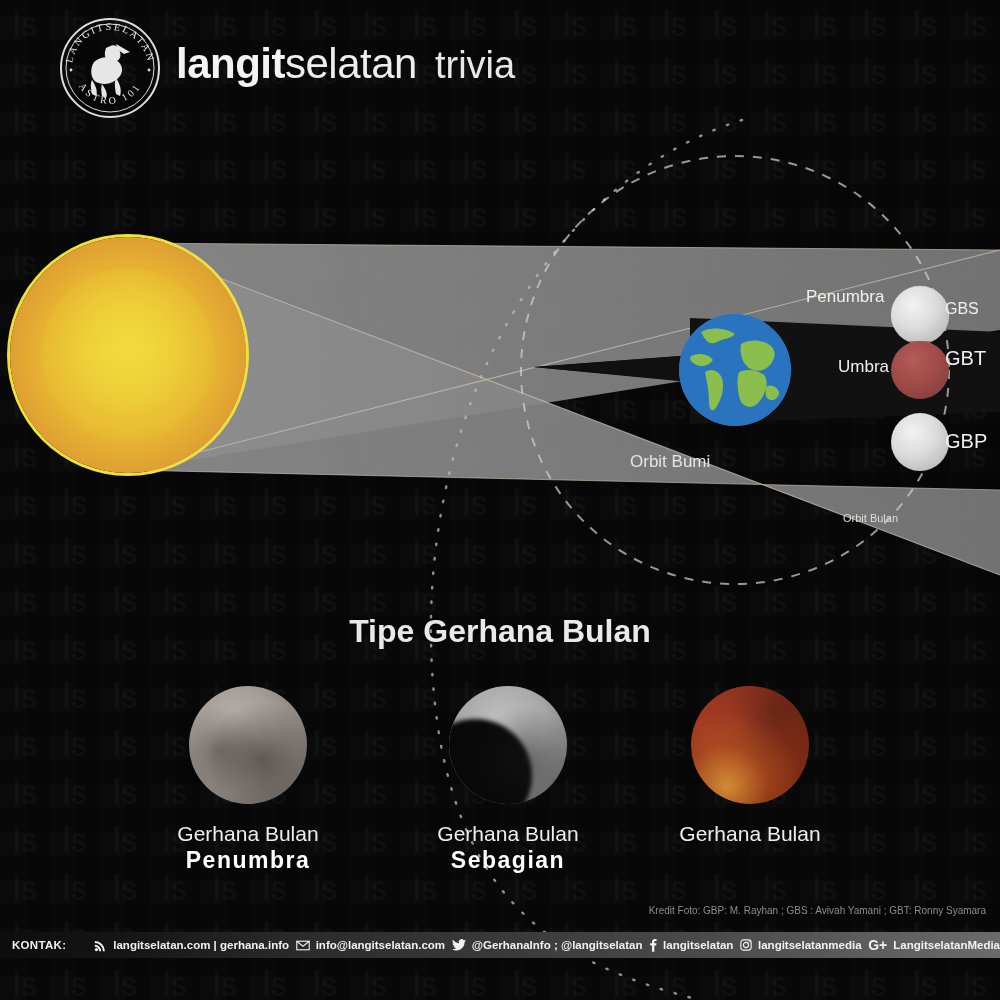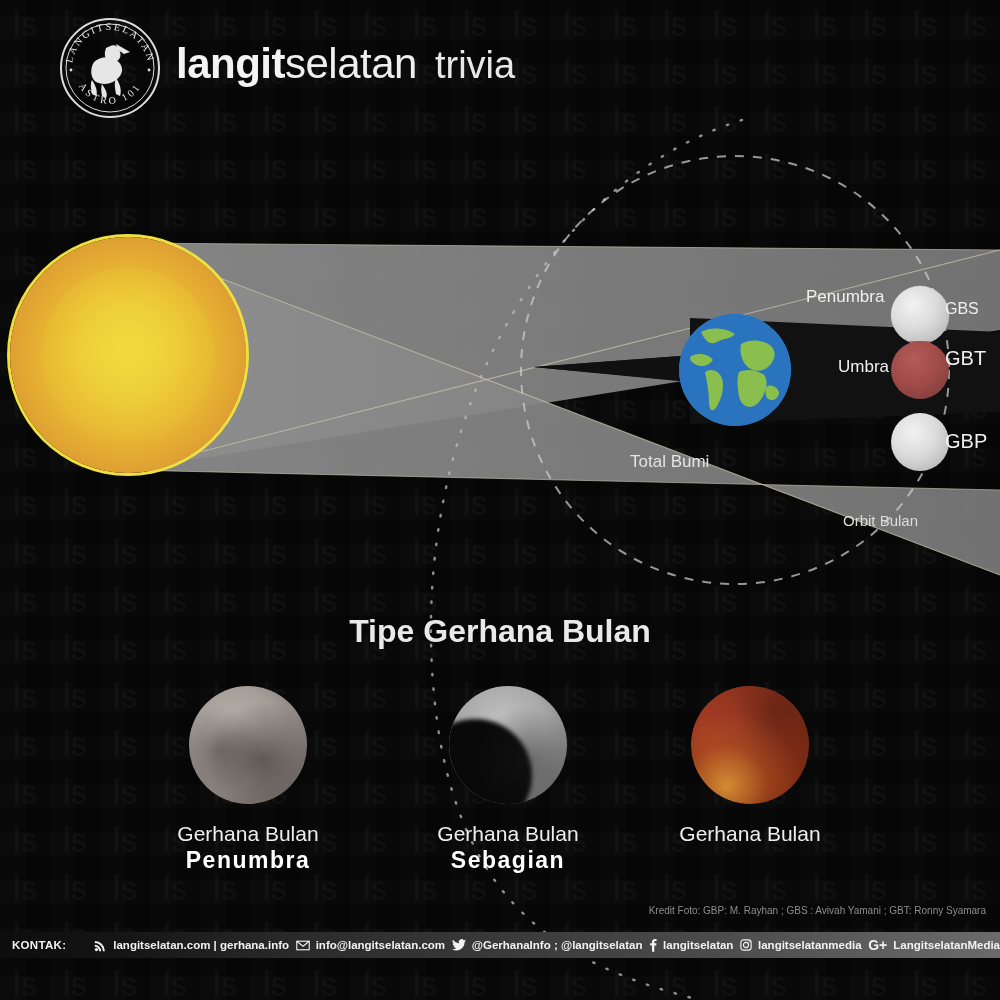--- a/index.html
+++ b/index.html
@@ -32,21 +32,21 @@
   #subtitle{position:absolute;left:0;top:613px;width:1000px;text-align:center;
     font-size:32px;font-weight:600;color:#e9e9e9;}
 
   .lbl{position:absolute;color:#efefef;white-space:nowrap;}
   #lbl-penumbra{left:806px;top:287px;font-size:17px;}
   #lbl-umbra{left:838px;top:357px;font-size:17px;}
   #lbl-gbs{left:945px;top:300px;font-size:16px;}
   #lbl-gbt{left:945px;top:347px;font-size:20px;}
   #lbl-gbp{left:945px;top:430px;font-size:20px;}
   #lbl-orbitbumi{left:630px;top:452px;font-size:17px;color:#e4e4e4;}
-  #lbl-orbitbulan{left:843px;top:512px;font-size:15px;color:#dcdcdc;}
+  #lbl-orbitbulan{left:843px;top:512px;font-size:11px;color:#dcdcdc;}
 
   
   .moon-card{position:absolute;width:240px;text-align:center;}
   #card-0{left:128px;top:686px;}
   #card-1{left:388px;top:686px;}
   #card-2{left:630px;top:686px;}
   .moon-photo{width:118px;height:118px;border-radius:50%;margin:0 auto;position:relative;overflow:hidden;}
   .moon-cap{margin-top:18px;line-height:1.18;}
   .moon-cap .c1{display:block;font-size:21px;font-weight:400;color:#ededed;}
   .moon-cap .c2{display:block;font-size:23px;font-weight:bold;color:#ffffff;letter-spacing:1.5px;}
@@ -627,21 +627,21 @@
     <span class="w1">langit</span><span class="w2">selatan</span><span class="w3">trivia</span>
   </div>
 
   <div id="subtitle">Tipe Gerhana Bulan</div>
 
   <div class="lbl" id="lbl-penumbra">Penumbra</div>
   <div class="lbl" id="lbl-umbra">Umbra</div>
   <div class="lbl" id="lbl-gbs">GBS</div>
   <div class="lbl" id="lbl-gbt">GBT</div>
   <div class="lbl" id="lbl-gbp">GBP</div>
-  <div class="lbl" id="lbl-orbitbumi">Total Bumi</div>
+  <div class="lbl" id="lbl-orbitbumi">Orbit Bumi</div>
   <div class="lbl" id="lbl-orbitbulan">Orbit Bulan</div>
 
   <div class="moon-card" id="card-0">
     <div class="moon-photo mp-penumbra"></div>
     <div class="moon-cap">
       <span class="c1">Gerhana Bulan</span>
       <span class="c2">Penumbra</span>
     </div>
   </div>
 

